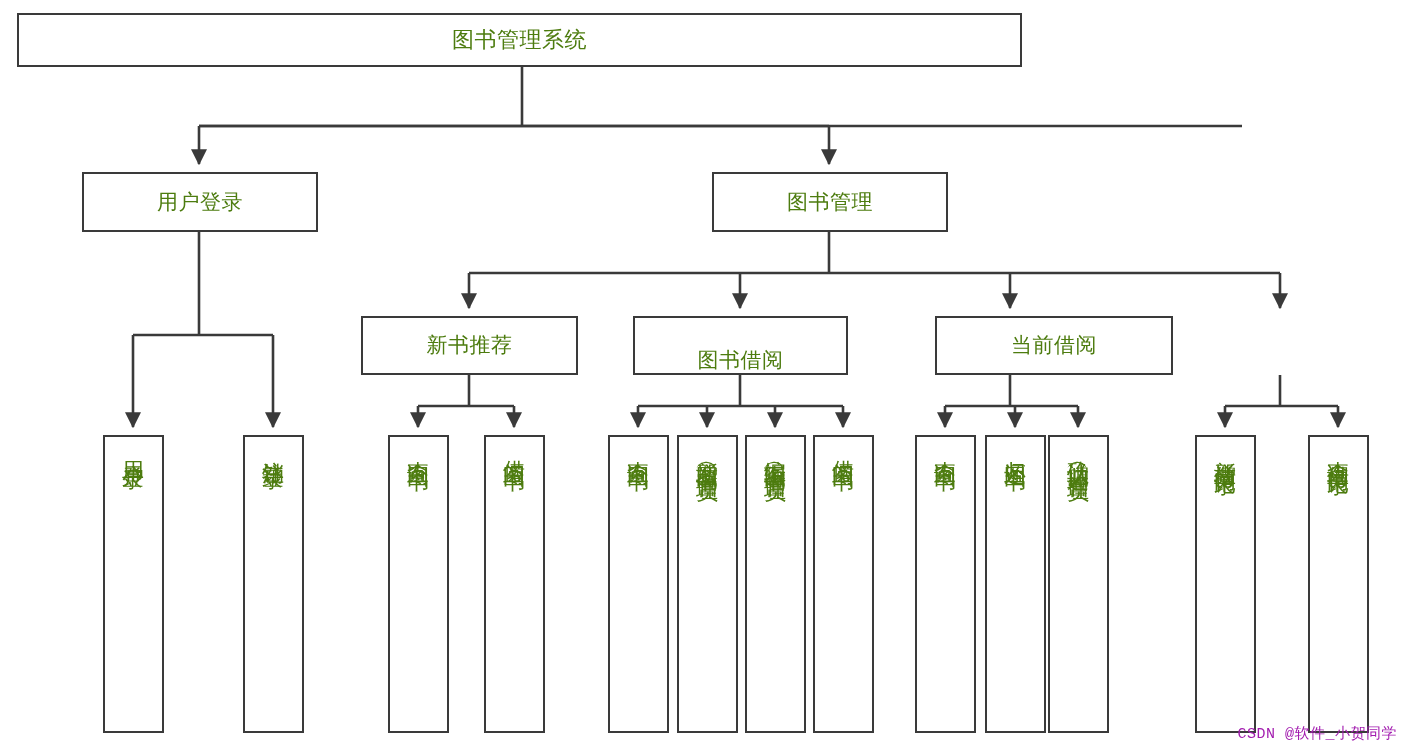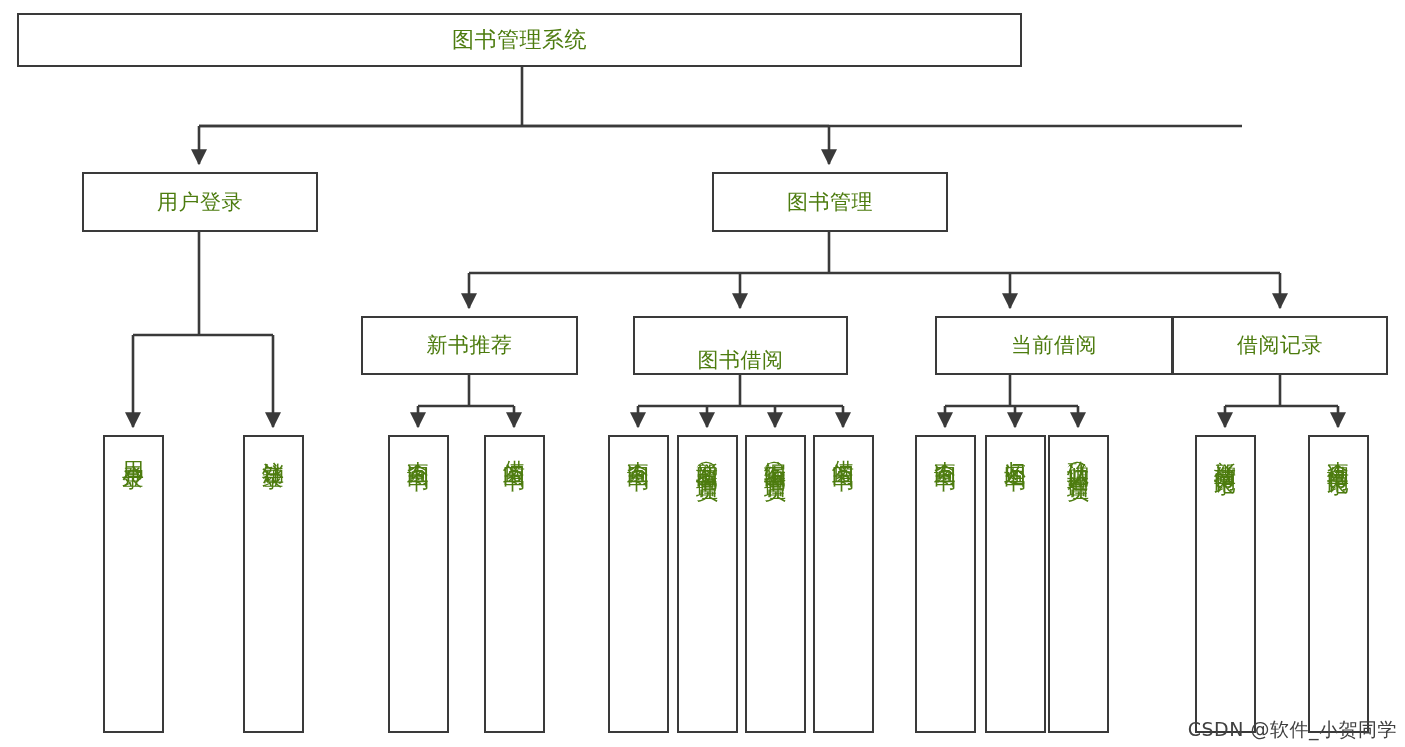--- a/index.html
+++ b/index.html
@@ -54,25 +54,26 @@
     text-orientation:upright;
     font-size:22px;
     line-height:1.05;
     letter-spacing:3px;
     white-space:nowrap;
   }
   .watermark{
     position:absolute;
     right:8px;
     bottom:4px;
-    font-size:19px;
-    color:#404040;
+    font-size:15px;
+    color:#a21caf;
     z-index:5;
     white-space:nowrap;
     letter-spacing:0.5px;
+    font-family:Liberation Mono, monospace;
   }
 </style>
 </head>
 <body>
 
 <div id="stage">
 
   <svg id="wires" viewBox="0 0 1405 747" width="1405" height="747" xmlns="http://www.w3.org/2000/svg">
     <defs>
       <marker id="arrow" viewBox="0 0 10 10" refX="9.2" refY="5" markerWidth="6.2" markerHeight="6.2" orient="auto-start-reverse">
@@ -138,23 +139,20 @@
 
   <div class="node h" style="left:361px;top:316px;width:217px;height:59px;font-family:Liberation Serif, serif;">
     <span class="label">新书推荐</span>
   </div>
   <div class="node h" style="left:633px;top:316px;width:215px;height:59px;align-items:flex-end;">
     <span class="label">图书借阅</span>
   </div>
   <div class="node h" style="left:903px;top:316px;width:238px;height:59px;margin-left:32px;">
     <span class="label">当前借阅</span>
   </div>
-  <div class="node h" style="left:1172px;top:316px;width:216px;height:59px;">
-    <span class="label">借阅记录</span>
-  </div>
 
   <div class="node v" style="left:103px;top:435px;width:61px;height:298px;">
     <span class="label">用户登录</span>
   </div>
   <div class="node v" style="left:243px;top:435px;width:61px;height:298px;">
     <span class="label">注销登录</span>
   </div>
   <div class="node v" style="left:388px;top:435px;width:61px;height:298px;">
     <span class="label">查询图书</span>
   </div>

